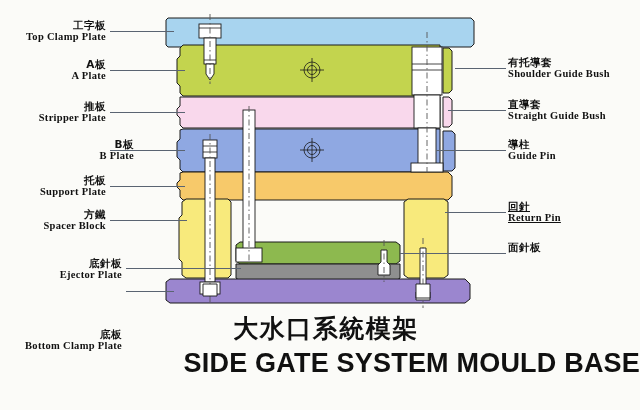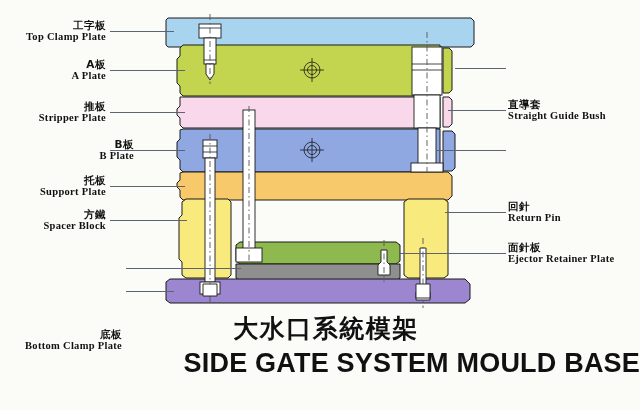--- a/index.html
+++ b/index.html
@@ -157,34 +157,45 @@
     <div class="en">B Plate</div>
   </div>
   <div class="label left" style="right:534px;top:175px;">
     <div class="cn">托板</div>
     <div class="en">Support Plate</div>
   </div>
   <div class="label left" style="right:534px;top:209px;">
     <div class="cn">方鐵</div>
     <div class="en">Spacer Block</div>
   </div>
+  <div class="label left" style="right:518px;top:258px;">
+    <div class="cn">底針板</div>
+    <div class="en">Ejector Plate</div>
+  </div>
   <div class="label left" style="right:518px;top:281px;margin-top:48px;">
     <div class="cn">底板</div>
     <div class="en">Bottom Clamp Plate</div>
   </div>
 
+  <div class="label right" style="left:508px;top:57px;">
+    <div class="cn">有托導套</div>
+    <div class="en">Shoulder Guide Bush</div>
+  </div>
   <div class="label right" style="left:508px;top:99px;">
     <div class="cn">直導套</div>
     <div class="en">Straight Guide Bush</div>
   </div>
-  <div class="label right" style="left:508px;top:201px;">
+  <div class="label right" style="left:508px;top:139px;">
+    <div class="cn">導柱</div>
+    <div class="en">Guide Pin</div>
+  </div>
+  <div class="label right" style="left:508px;top:201px;text-decoration:underline;">
     <div class="cn">回針</div>
     <div class="en">Return Pin</div>
   </div>
   <div class="label right" style="left:508px;top:242px;">
     <div class="cn">面針板</div>
-    <div class="en">Ejector Retainer Plate</div>
   </div>
 
   <div id="title-cn">大水口系統模架</div>
   <div id="title-en">SIDE GATE SYSTEM MOULD BASE</div>
 
 </div>
 
 </body></html>

